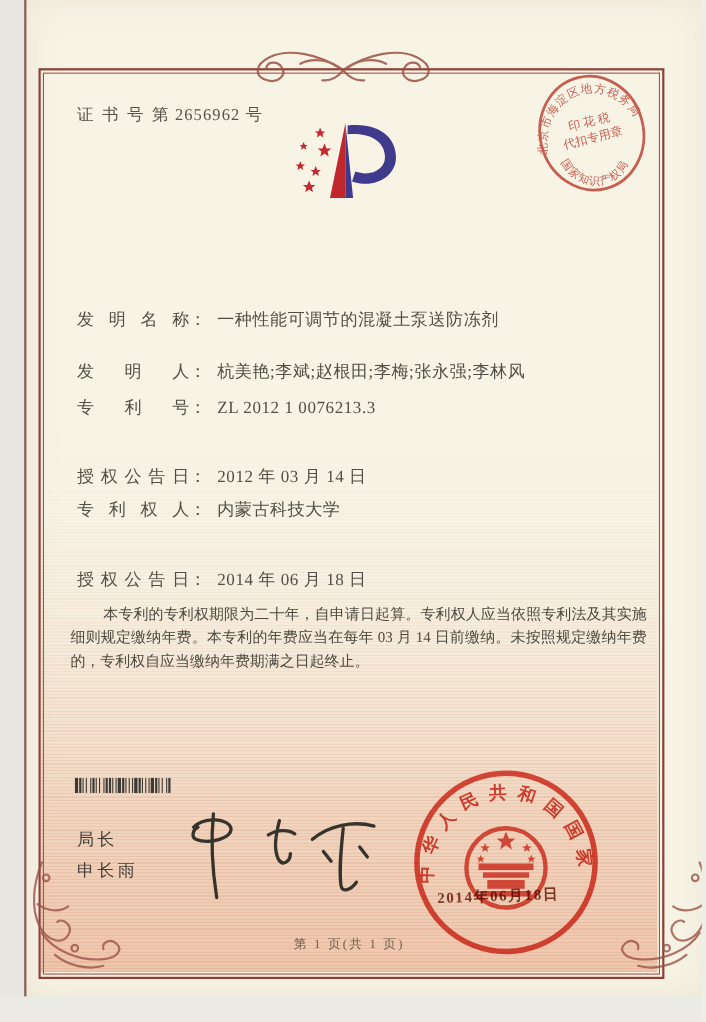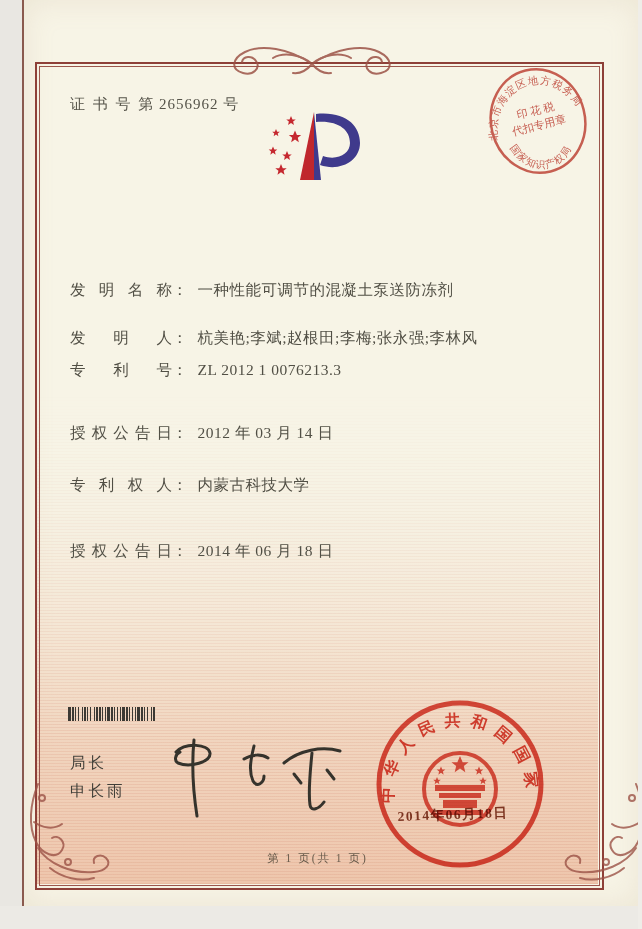--- a/index.html
+++ b/index.html
@@ -166,28 +166,29 @@
   </div>
   <div class="field" style="top:328px">
     <span class="flabel">发明人</span><span class="fcolon">：</span><span class="fvalue">杭美艳;李斌;赵根田;李梅;张永强;李林风</span>
   </div>
   <div class="field" style="top:360px">
     <span class="flabel">专利号</span><span class="fcolon">：</span><span class="fvalue">ZL 2012 1 0076213.3</span>
   </div>
   <div class="field" style="top:423px">
     <span class="flabel">授权公告日</span><span class="fcolon">：</span><span class="fvalue">2012 年 03 月 14 日</span>
   </div>
-  <div class="field" style="top:475px">
+  <div class="field" style="top:453px">
     <span class="flabel">专利权人</span><span class="fcolon">：</span><span class="fvalue">内蒙古科技大学</span>
   </div>
-  <div class="field" style="top:541px">
+  <div class="field" style="top:517px">
     <span class="flabel">授权公告日</span><span class="fcolon">：</span><span class="fvalue">2014 年 06 月 18 日</span>
   </div>
 
   <div class="paras">
+    <p>本专利的专利权期限为二十年，自申请日起算。专利权人应当依照专利法及其实施细则规定缴纳年费。本专利的年费应当在每年 03 月 14 日前缴纳。未按照规定缴纳年费的，专利权自应当缴纳年费期满之日起终止。</p>
   </div>
 
   <div class="barcode"><span style="display: inline-block; height: 14px; width: 3px; background: rgb(60, 58, 52);"></span><span style="display: inline-block; height: 14px; width: 1px; background: transparent;"></span><span style="display: inline-block; height: 14px; width: 2px; background: rgb(60, 58, 52);"></span><span style="display: inline-block; height: 14px; width: 1px; background: transparent;"></span><span style="display: inline-block; height: 14px; width: 1px; background: rgb(60, 58, 52);"></span><span style="display: inline-block; height: 14px; width: 2px; background: transparent;"></span><span style="display: inline-block; height: 14px; width: 1px; background: rgb(60, 58, 52);"></span><span style="display: inline-block; height: 14px; width: 3px; background: transparent;"></span><span style="display: inline-block; height: 14px; width: 1px; background: rgb(60, 58, 52);"></span><span style="display: inline-block; height: 14px; width: 1px; background: transparent;"></span><span style="display: inline-block; height: 14px; width: 2px; background: rgb(60, 58, 52);"></span><span style="display: inline-block; height: 14px; width: 1px; background: transparent;"></span><span style="display: inline-block; height: 14px; width: 1px; background: rgb(60, 58, 52);"></span><span style="display: inline-block; height: 14px; width: 2px; background: transparent;"></span><span style="display: inline-block; height: 14px; width: 1px; background: rgb(60, 58, 52);"></span><span style="display: inline-block; height: 14px; width: 3px; background: transparent;"></span><span style="display: inline-block; height: 14px; width: 1px; background: rgb(60, 58, 52);"></span><span style="display: inline-block; height: 14px; width: 1px; background: transparent;"></span><span style="display: inline-block; height: 14px; width: 2px; background: rgb(60, 58, 52);"></span><span style="display: inline-block; height: 14px; width: 1px; background: transparent;"></span><span style="display: inline-block; height: 14px; width: 2px; background: rgb(60, 58, 52);"></span><span style="display: inline-block; height: 14px; width: 1px; background: transparent;"></span><span style="display: inline-block; height: 14px; width: 1px; background: rgb(60, 58, 52);"></span><span style="display: inline-block; height: 14px; width: 2px; background: transparent;"></span><span style="display: inline-block; height: 14px; width: 1px; background: rgb(60, 58, 52);"></span><span style="display: inline-block; height: 14px; width: 1px; background: transparent;"></span><span style="display: inline-block; height: 14px; width: 3px; background: rgb(60, 58, 52);"></span><span style="display: inline-block; height: 14px; width: 1px; background: transparent;"></span><span style="display: inline-block; height: 14px; width: 2px; background: rgb(60, 58, 52);"></span><span style="display: inline-block; height: 14px; width: 1px; background: transparent;"></span><span style="display: inline-block; height: 14px; width: 1px; background: rgb(60, 58, 52);"></span><span style="display: inline-block; height: 14px; width: 2px; background: transparent;"></span><span style="display: inline-block; height: 14px; width: 1px; background: rgb(60, 58, 52);"></span><span style="display: inline-block; height: 14px; width: 2px; background: transparent;"></span><span style="display: inline-block; height: 14px; width: 1px; background: rgb(60, 58, 52);"></span><span style="display: inline-block; height: 14px; width: 1px; background: transparent;"></span><span style="display: inline-block; height: 14px; width: 3px; background: rgb(60, 58, 52);"></span><span style="display: inline-block; height: 14px; width: 1px; background: transparent;"></span><span style="display: inline-block; height: 14px; width: 2px; background: rgb(60, 58, 52);"></span><span style="display: inline-block; height: 14px; width: 1px; background: transparent;"></span><span style="display: inline-block; height: 14px; width: 1px; background: rgb(60, 58, 52);"></span><span style="display: inline-block; height: 14px; width: 2px; background: transparent;"></span><span style="display: inline-block; height: 14px; width: 1px; background: rgb(60, 58, 52);"></span><span style="display: inline-block; height: 14px; width: 2px; background: transparent;"></span><span style="display: inline-block; height: 14px; width: 1px; background: rgb(60, 58, 52);"></span><span style="display: inline-block; height: 14px; width: 1px; background: transparent;"></span><span style="display: inline-block; height: 14px; width: 3px; background: rgb(60, 58, 52);"></span><span style="display: inline-block; height: 14px; width: 1px; background: transparent;"></span><span style="display: inline-block; height: 14px; width: 2px; background: rgb(60, 58, 52);"></span><span style="display: inline-block; height: 14px; width: 1px; background: transparent;"></span><span style="display: inline-block; height: 14px; width: 1px; background: rgb(60, 58, 52);"></span><span style="display: inline-block; height: 14px; width: 2px; background: transparent;"></span><span style="display: inline-block; height: 14px; width: 1px; background: rgb(60, 58, 52);"></span><span style="display: inline-block; height: 14px; width: 3px; background: transparent;"></span><span style="display: inline-block; height: 14px; width: 1px; background: rgb(60, 58, 52);"></span><span style="display: inline-block; height: 14px; width: 1px; background: transparent;"></span><span style="display: inline-block; height: 14px; width: 2px; background: rgb(60, 58, 52);"></span><span style="display: inline-block; height: 14px; width: 1px; background: transparent;"></span></div>
 
   <div class="signer" style="top:753px">局长</div>
   <div class="signer" style="top:781px">申长雨</div>
 
   <svg class="sig-svg" width="214" height="94" viewBox="0 0 214 94">
     <g stroke="#35332c" stroke-width="3" fill="none" stroke-linecap="round" stroke-linejoin="round">
       <path d="M52,12 C50,32 50,56 55,88"></path>

